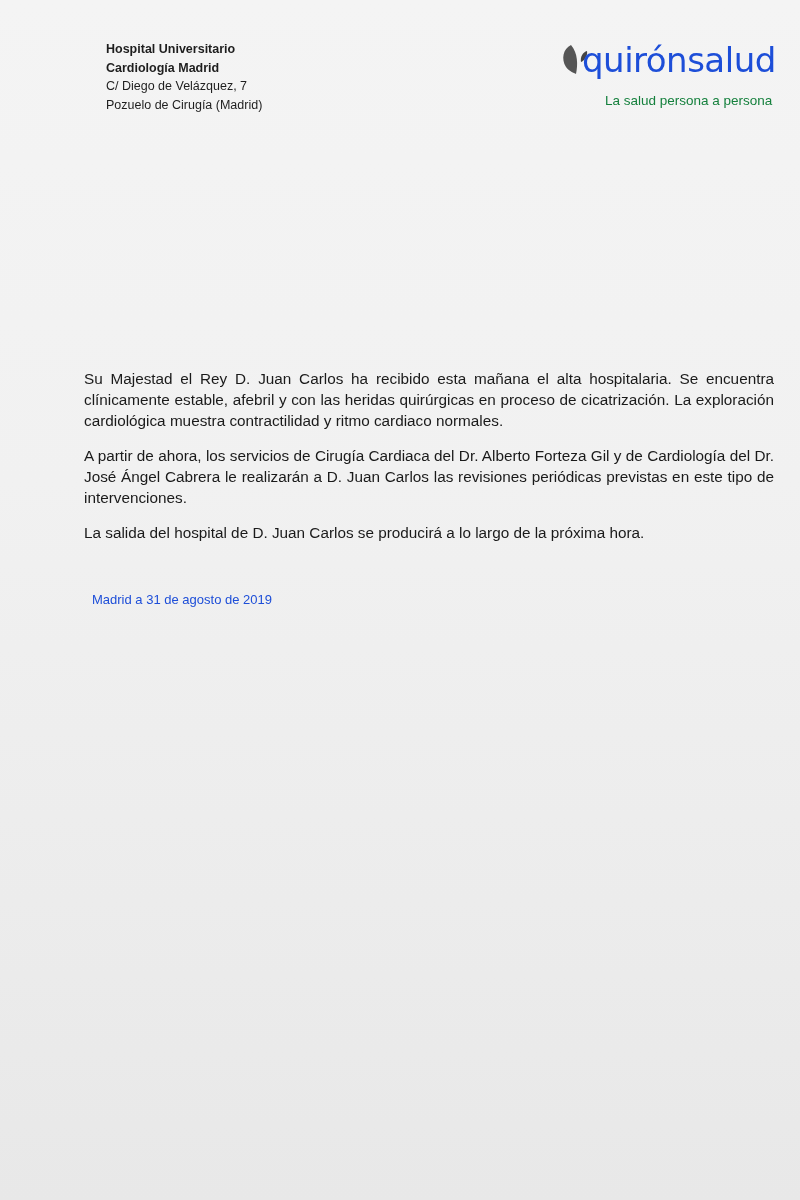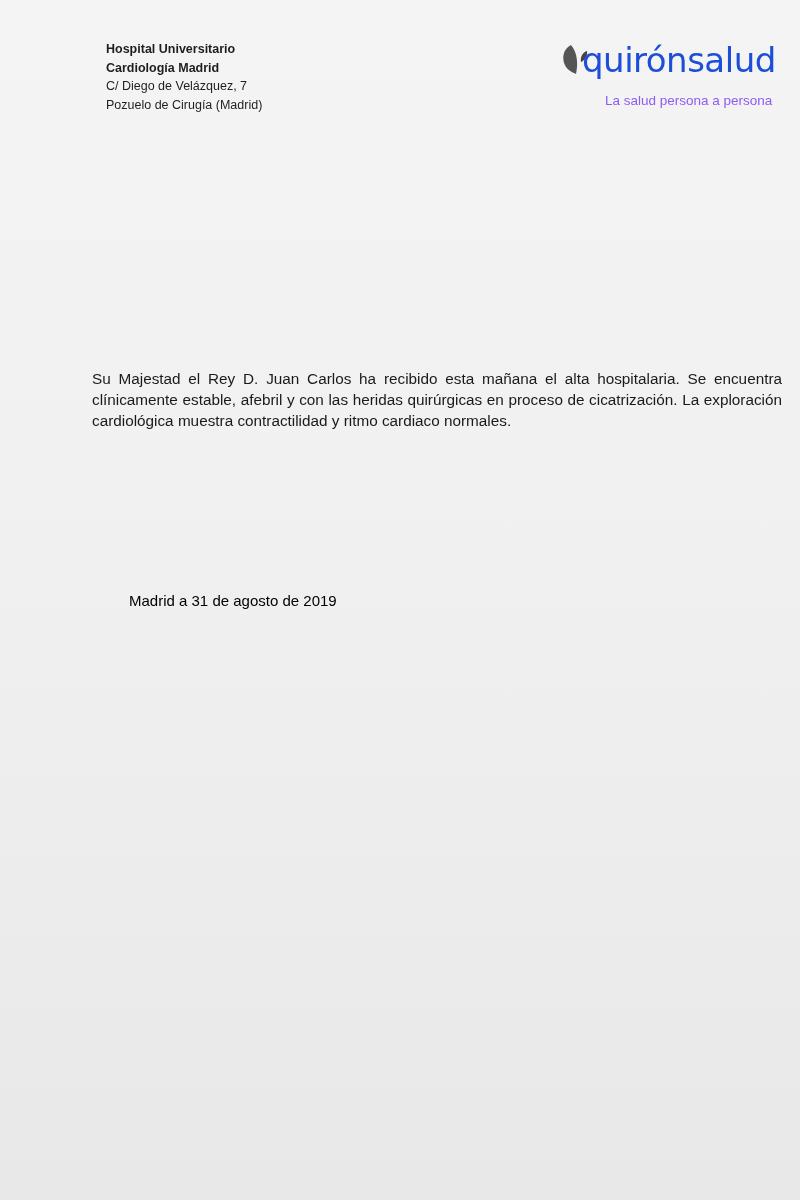--- a/index.html
+++ b/index.html
@@ -21,31 +21,31 @@
       position: absolute; left: 560px; top: 40px; width: 232px; height: 75px;
     }
     .logo-mark { position: absolute; left: 0; top: 3px; width: 34px; height: 34px; }
     .logo-word {
       position: absolute; left: 22px; top: 0px;
       font-size: 34px; letter-spacing: -0.5px; color: #1d4ed8; font-weight: normal;
       font-family: "DejaVu Sans", sans-serif;
     }
     .logo-tag {
       position: absolute; left: 45px; top: 53px;
-      font-size: 13.5px; color: #8b5cf6; white-space: nowrap;
+      font-size: 13.5px; color: #15803d; white-space: nowrap;
     }
     .body {
-      position: absolute; left: 92px; top: 368px; width: 690px;
+      position: absolute; left: 84px; top: 368px; width: 690px;
       font-size: 15.3px; line-height: 21px; color: #1a1a1a;
     }
     .body p { margin: 0 0 14px 0; text-align: justify; }
     .body p.last-left { text-align: left; }
     .date {
       position: absolute; left: 92px; top: 592px;
-      font-size: 15px; color: #000000; margin-left: 37px;
+      font-size: 13px; color: #1d4ed8;
     }
   </style>
 </head>
 <body>
 
 <div class="page">
 
   <div class="sender">
     <div class="bold">Hospital Universitario</div>
     <div class="bold">Cardiología Madrid</div>
@@ -57,17 +57,19 @@
     <svg class="logo-mark" viewBox="0 0 34 34">
       <path d="M11 2 C 3 6, 1 16, 6 24 C 9 28, 14 30, 16 31 C 18 22, 18 10, 11 2 Z" fill="#555555"></path>
       <path d="M27 8 C 23 9, 20 14, 21 19 C 24 18, 28 13, 27 8 Z" fill="#444444"></path>
     </svg>
     <div class="logo-word">quirónsalud</div>
     <div class="logo-tag">La salud persona a persona</div>
   </div>
 
   <div class="body">
     <p>Su Majestad el Rey D. Juan Carlos ha recibido esta mañana el alta hospitalaria. Se encuentra clínicamente estable, afebril y con las heridas quirúrgicas en proceso de cicatrización. La exploración cardiológica muestra contractilidad y ritmo cardiaco normales.</p>
+    <p>A partir de ahora, los servicios de Cirugía Cardiaca del Dr. Alberto Forteza Gil y de Cardiología del Dr. José Ángel Cabrera le realizarán a D. Juan Carlos las revisiones periódicas previstas en este tipo de intervenciones.</p>
+    <p class="last-left">La salida del hospital de D. Juan Carlos se producirá a lo largo de la próxima hora.</p>
   </div>
 
   <div class="date">Madrid a 31 de agosto de 2019</div>
 
 </div>
 
 </body></html>

